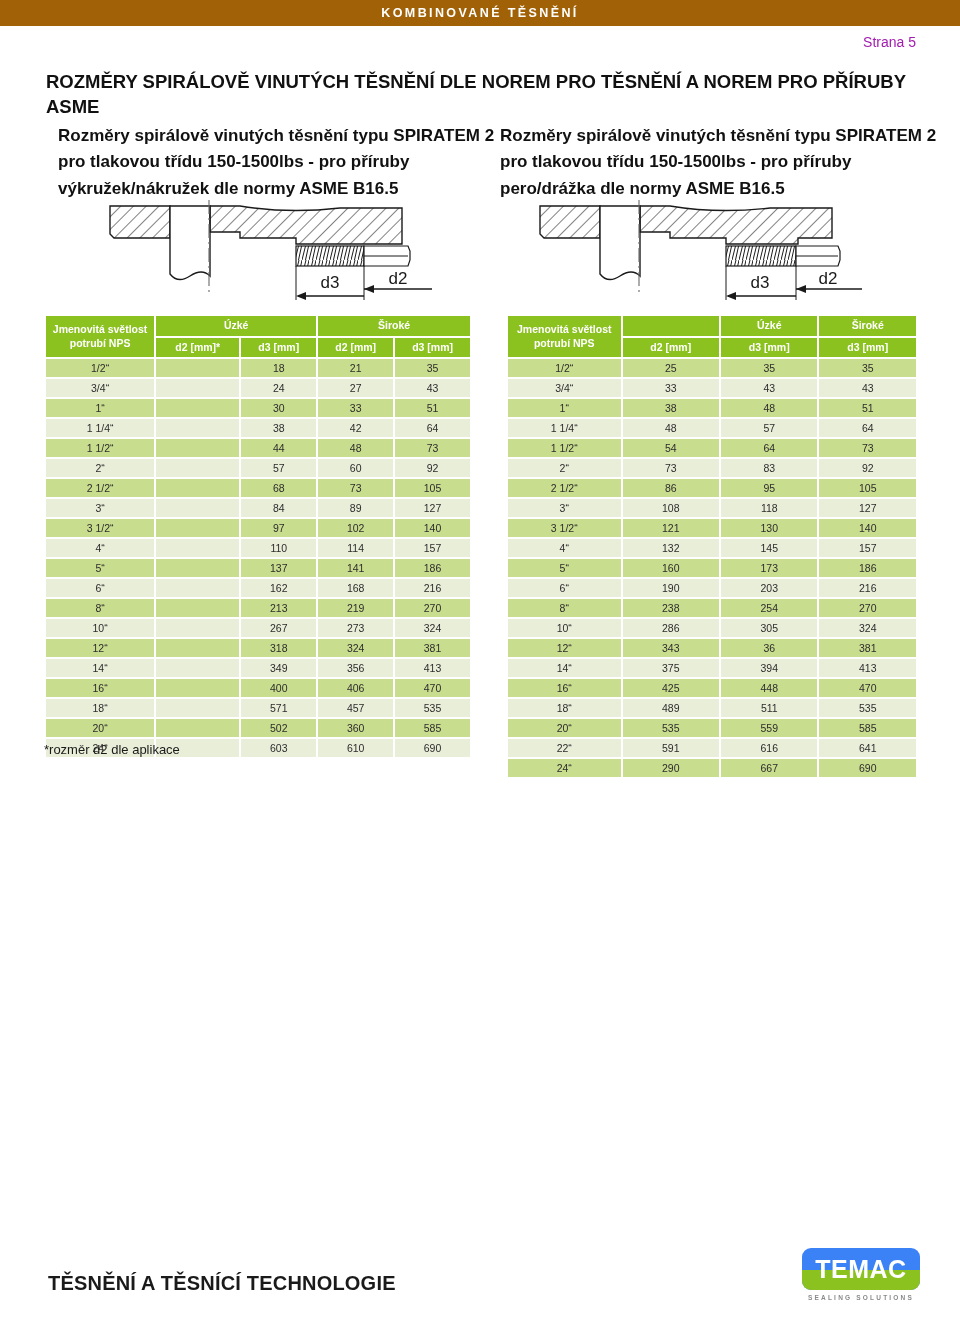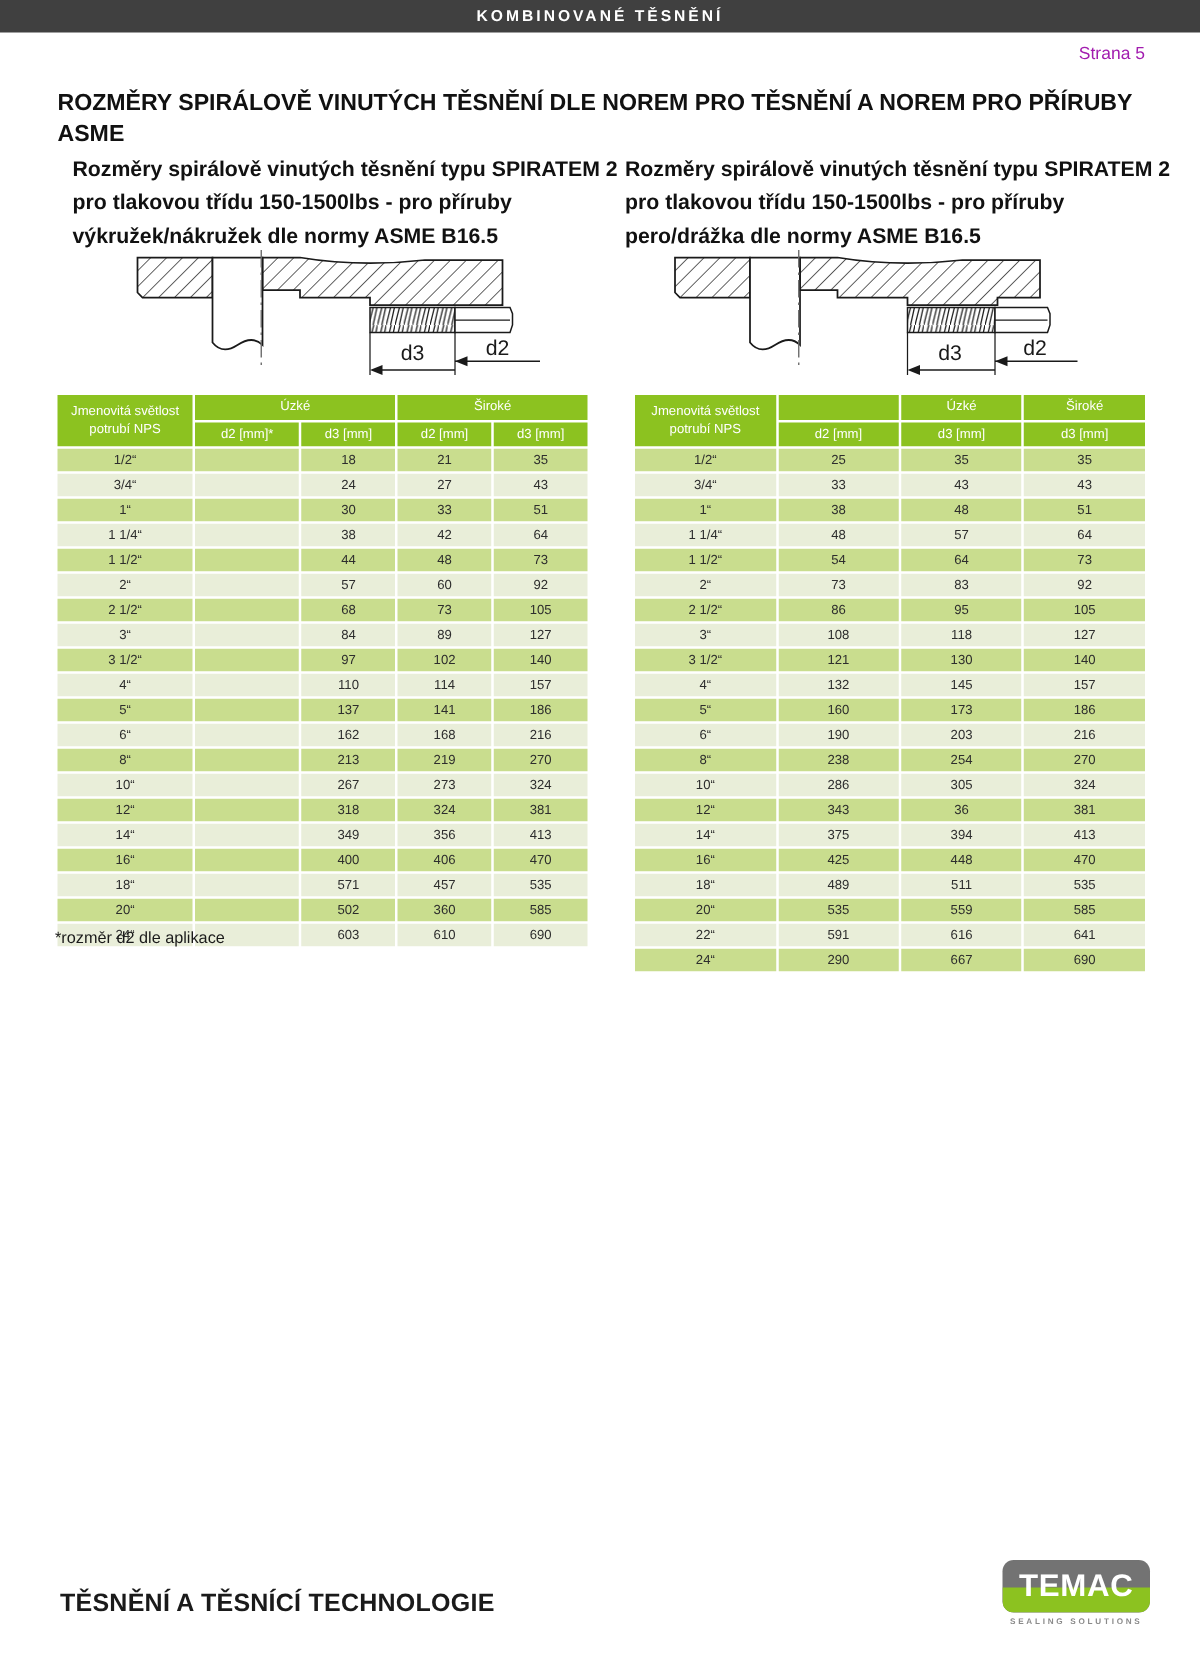--- a/index.html
+++ b/index.html
@@ -16,21 +16,21 @@
     position: relative;
     overflow: hidden;
   }
 
   
   .banner {
     position: absolute;
     left: 0; top: 0;
     width: 960px;
     height: 26px;
-    background: #404040;
+    background: #a16207;
     display: flex;
     align-items: center;
     justify-content: center;
   }
   .banner-text {
     color: #ffffff;
     font-size: 12.5px;
     font-weight: bold;
     letter-spacing: 2.4px;
   }
@@ -84,21 +84,21 @@
   table.dims {
     border-collapse: separate;
     border-spacing: 2px;
     width: 100%;
     table-layout: fixed;
   }
   table.dims th {
     background: #8cc220;
     color: #ffffff;
     font-size: 10.5px;
-    font-weight: normal;
+    font-weight: bold;
     text-align: center;
     padding: 3px 2px;
     line-height: 1.3;
     border: 0;
   }
   table.dims th.blank {
     background: #8cc220;
   }
   table.dims td {
     font-size: 10.5px;
@@ -134,21 +134,21 @@
     bottom: 22px;
     width: 118px;
     text-align: center;
   }
   .logo-badge {
     width: 118px;
     height: 42px;
     border-radius: 9px;
     position: relative;
     overflow: hidden;
-    background: #737373;
+    background: #3b82f6;
   }
   .logo-badge .lower {
     position: absolute;
     left: 0; bottom: 0;
     width: 100%;
     height: 48%;
     background: #8cc220;
   }
   .logo-badge .word {
     position: absolute;

